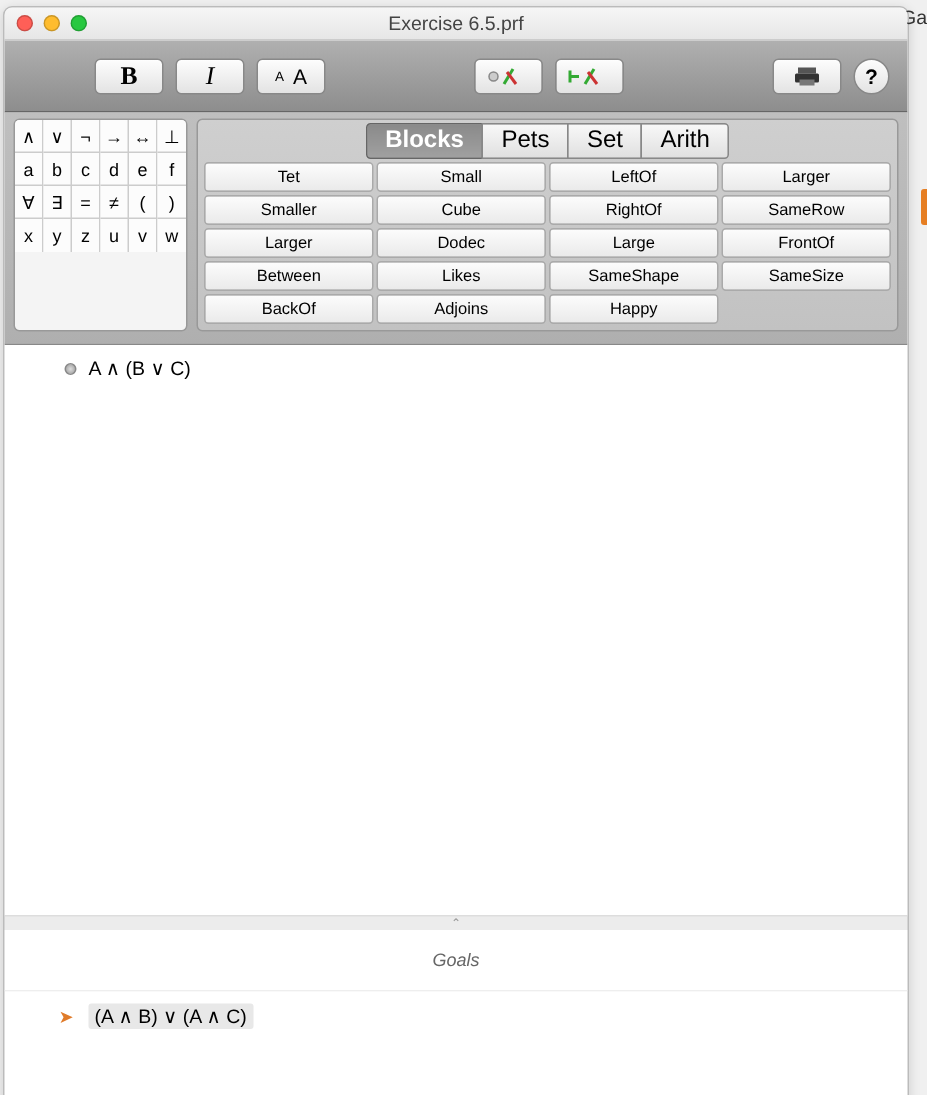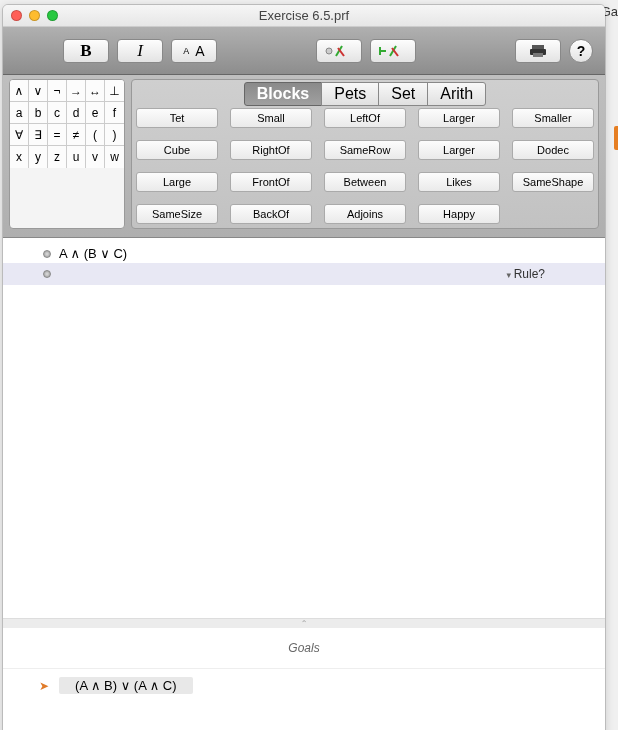--- a/index.html
+++ b/index.html
@@ -23,35 +23,35 @@
 .symrow { display: flex; }
 .symcell { width: 19px; height: 22px; border-right: 1px solid #ccc; border-bottom: 1px solid #ccc; display: flex; align-items: center; justify-content: center; font-size: 12px; background: #fcfcfc; cursor: pointer; }
 .symrow:last-child .symcell { border-bottom: none; }
 .symcell:last-child { border-right: none; }
 .rightpanel { flex: 1; background: linear-gradient(#cfcfcf,#c2c2c2); border: 1px solid #999; border-radius: 4px; padding: 2px 4px 4px; }
 .tabs { display: flex; justify-content: center; margin-bottom: 2px; }
 .tab { padding: 2px 12px; font-size: 16px; border: 1px solid #888; background: linear-gradient(#f8f8f8,#e0e0e0); margin-left: -1px; cursor: pointer; }
 .tab:first-child { border-radius: 3px 0 0 3px; margin-left: 0; }
 .tab:last-child { border-radius: 0 3px 3px 0; }
 .tab.sel { background: linear-gradient(#8a8a8a,#a0a0a0); color: #fff; border-color: #666; font-weight: 600; }
-.predgrid { display: grid; grid-template-columns: repeat(5, 1fr); gap: 12px; }
+.predgrid { display: grid; grid-template-columns: repeat(4, 1fr); gap: 2px; }
 .predbtn { height: 20px; background: linear-gradient(#fcfcfc,#eaeaea); border: 1px solid #aaa; border-radius: 3px; font-size: 11px; display: flex; align-items: center; justify-content: center; cursor: pointer; }
 .proofarea { background: #fff; min-height: 380px; padding: 6px 0; }
 .pline { display: flex; align-items: center; padding: 2px 8px 2px 36px; position: relative; font-size: 13px; }
 .pline .bullet { position: absolute; left: 40px; width: 8px; height: 8px; border-radius: 50%; background: radial-gradient(#ddd,#999); border: 1px solid #888; }
 .pline .txt { margin-left: 20px; }
 .pline.rule { background: #e8e8f4; height: 22px; }
 .pline.rule .rtxt { position: absolute; right: 60px; color: #333; font-size: 12px; }
 .pline.rule .rtxt::before { content: "▾ "; color: #666; font-size: 9px; }
 .divider { text-align: center; color: #999; font-size: 8px; height: 10px; border-top: 1px solid #ddd; }
 .goalshdr { text-align: center; font-style: italic; color: #666; font-size: 12px; padding: 13px 0; background: #fff; border-bottom: 1px solid #eee; }
 .goals { background: #fff; padding: 6px 0 60px; }
 .gline { display: flex; align-items: center; padding: 2px 8px 2px 36px; font-size: 13px; }
 .garrow { color: #e07b2a; font-size: 12px; margin-right: 10px; }
-.gtxt { background: #e8e8e8; padding: 1px 16px; border-radius: 2px; }
+.gtxt { background: #e8e8e8; padding: 1px 4px; border-radius: 2px; }
 .sidecut { position: absolute; right: 0; top: 4px; font-size: 13px; color: #333; }
 .edgeorange { position: absolute; right: 0; top: 126px; width: 4px; height: 24px; background: #e67e22; border-radius: 2px 0 0 2px; }
 body { position: relative; }
 </style>
 </head>
 <body>
 
 <span class="sidecut">Ga</span>
 <span class="edgeorange"></span>
 
@@ -165,24 +165,20 @@
           <div class="predbtn">Happy</div>
         </div>
     </div>
   </div>
 
   <div class="proofarea">
     <div class="pline">
       <span class="bullet"></span>
       <span class="txt">A ∧ (B ∨ C)</span>
     </div>
-    <div class="pline rule">
-      <span class="bullet"></span>
-      <span class="rtxt">Rule?</span>
-    </div>
   </div>
 
   <div class="divider">⌃</div>
   <div class="goalshdr">Goals</div>
   <div class="goals">
     <div class="gline">
       <span class="garrow">➤</span>
       <span class="gtxt">(A ∧ B) ∨ (A ∧ C)</span>
     </div>
   </div>

